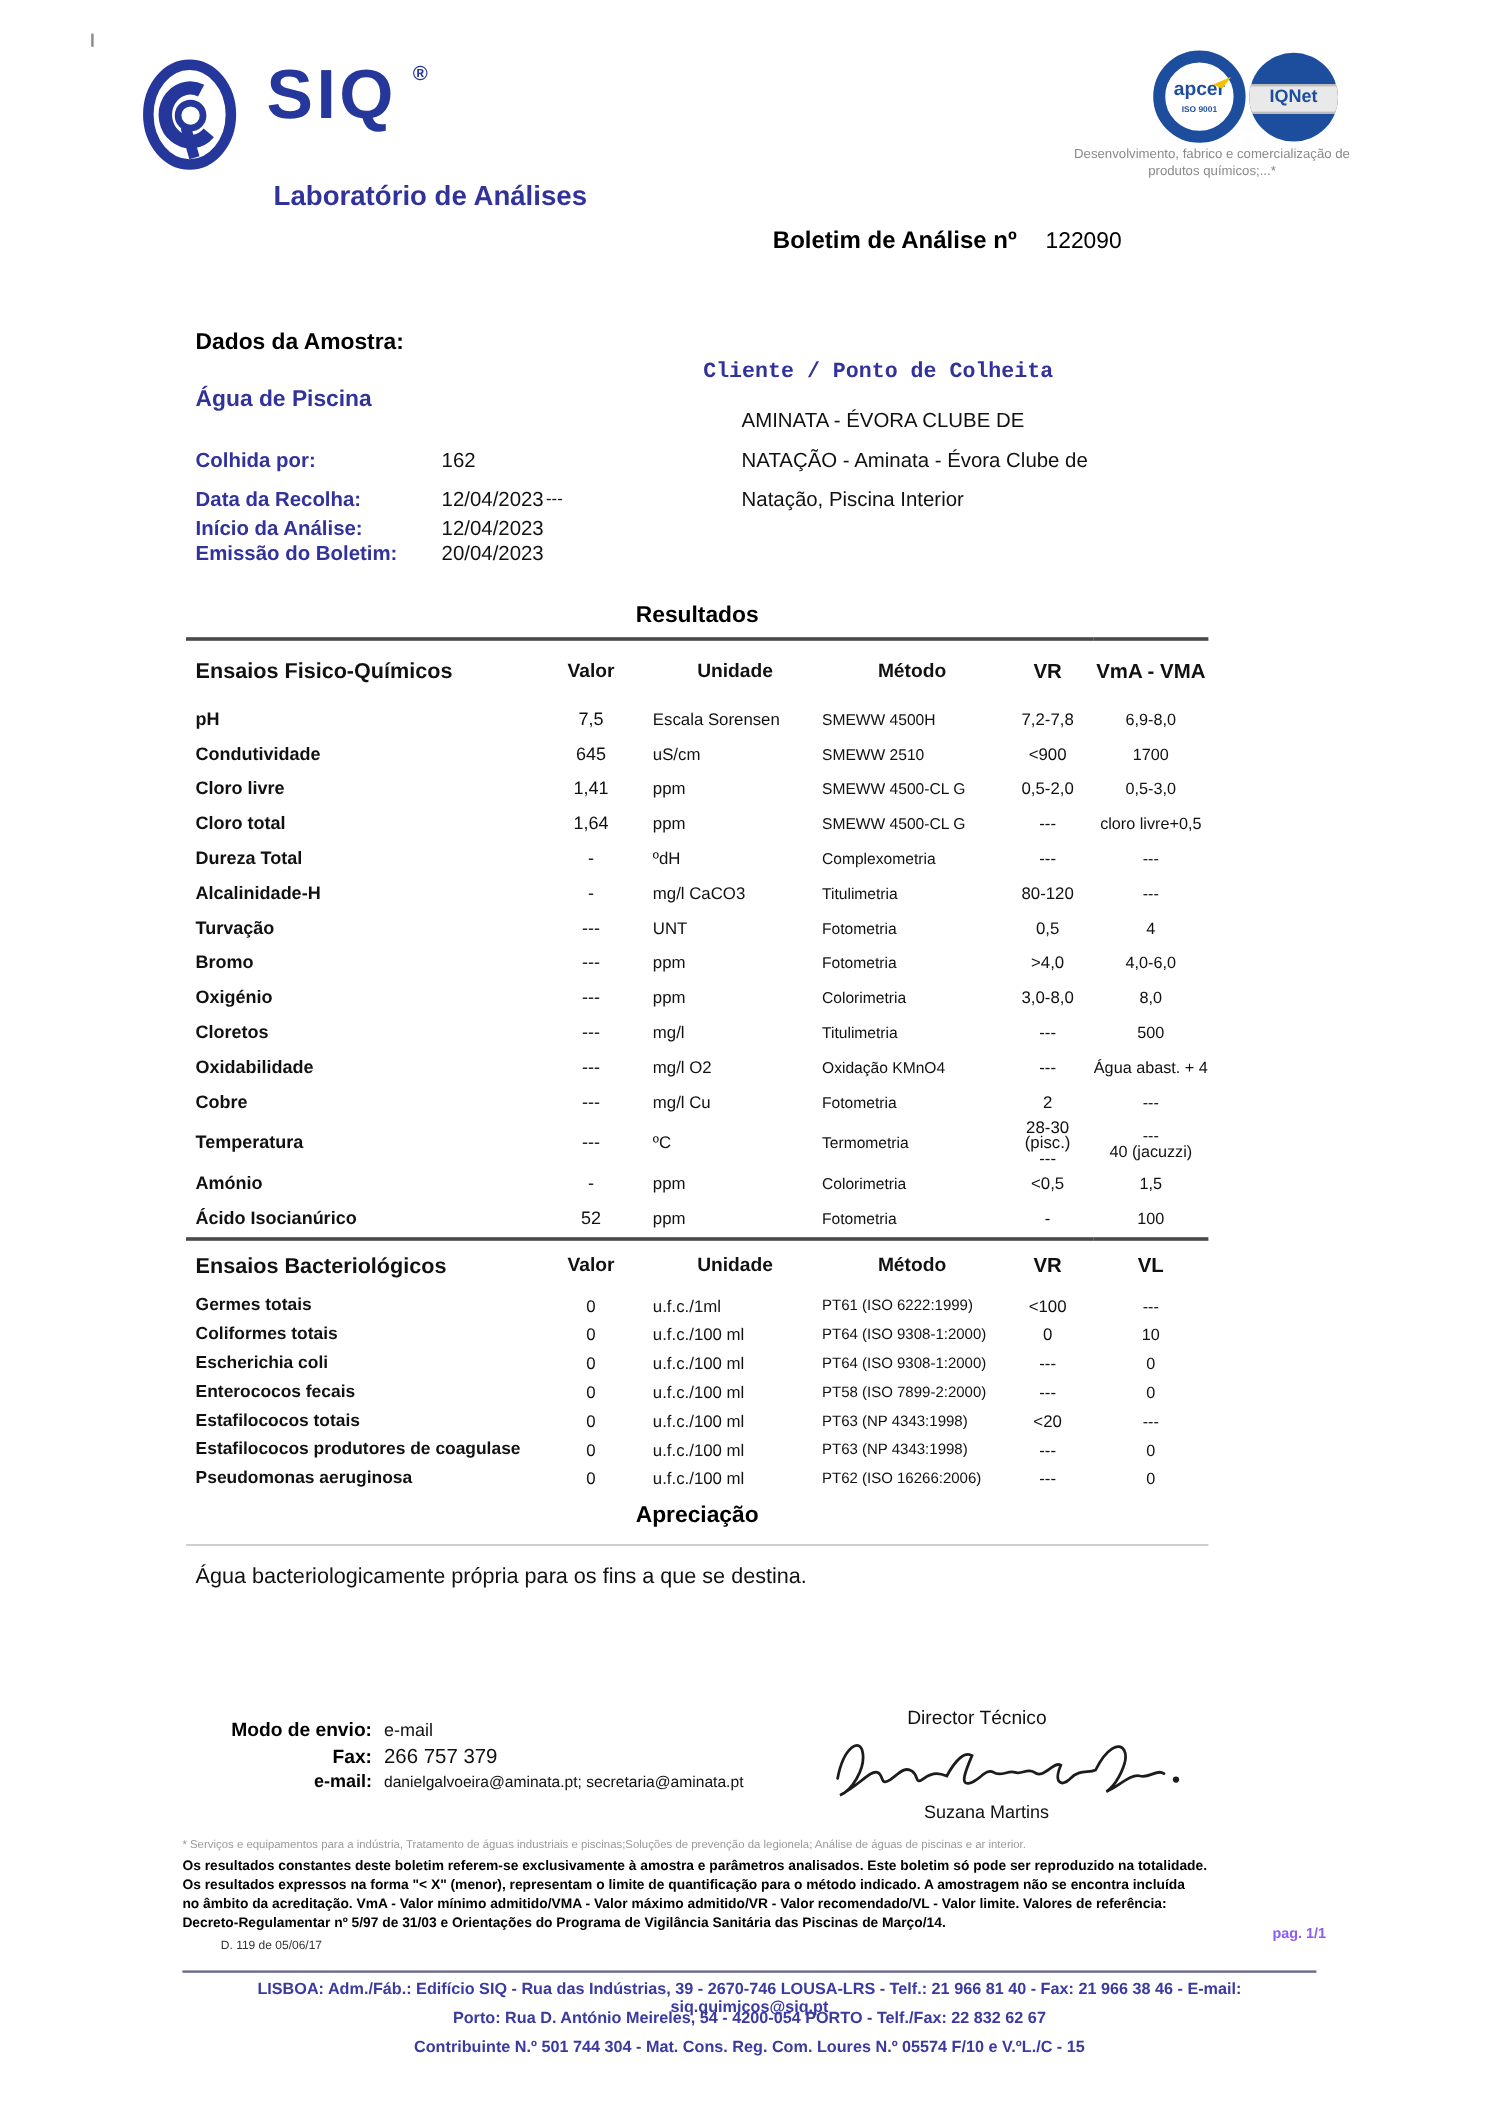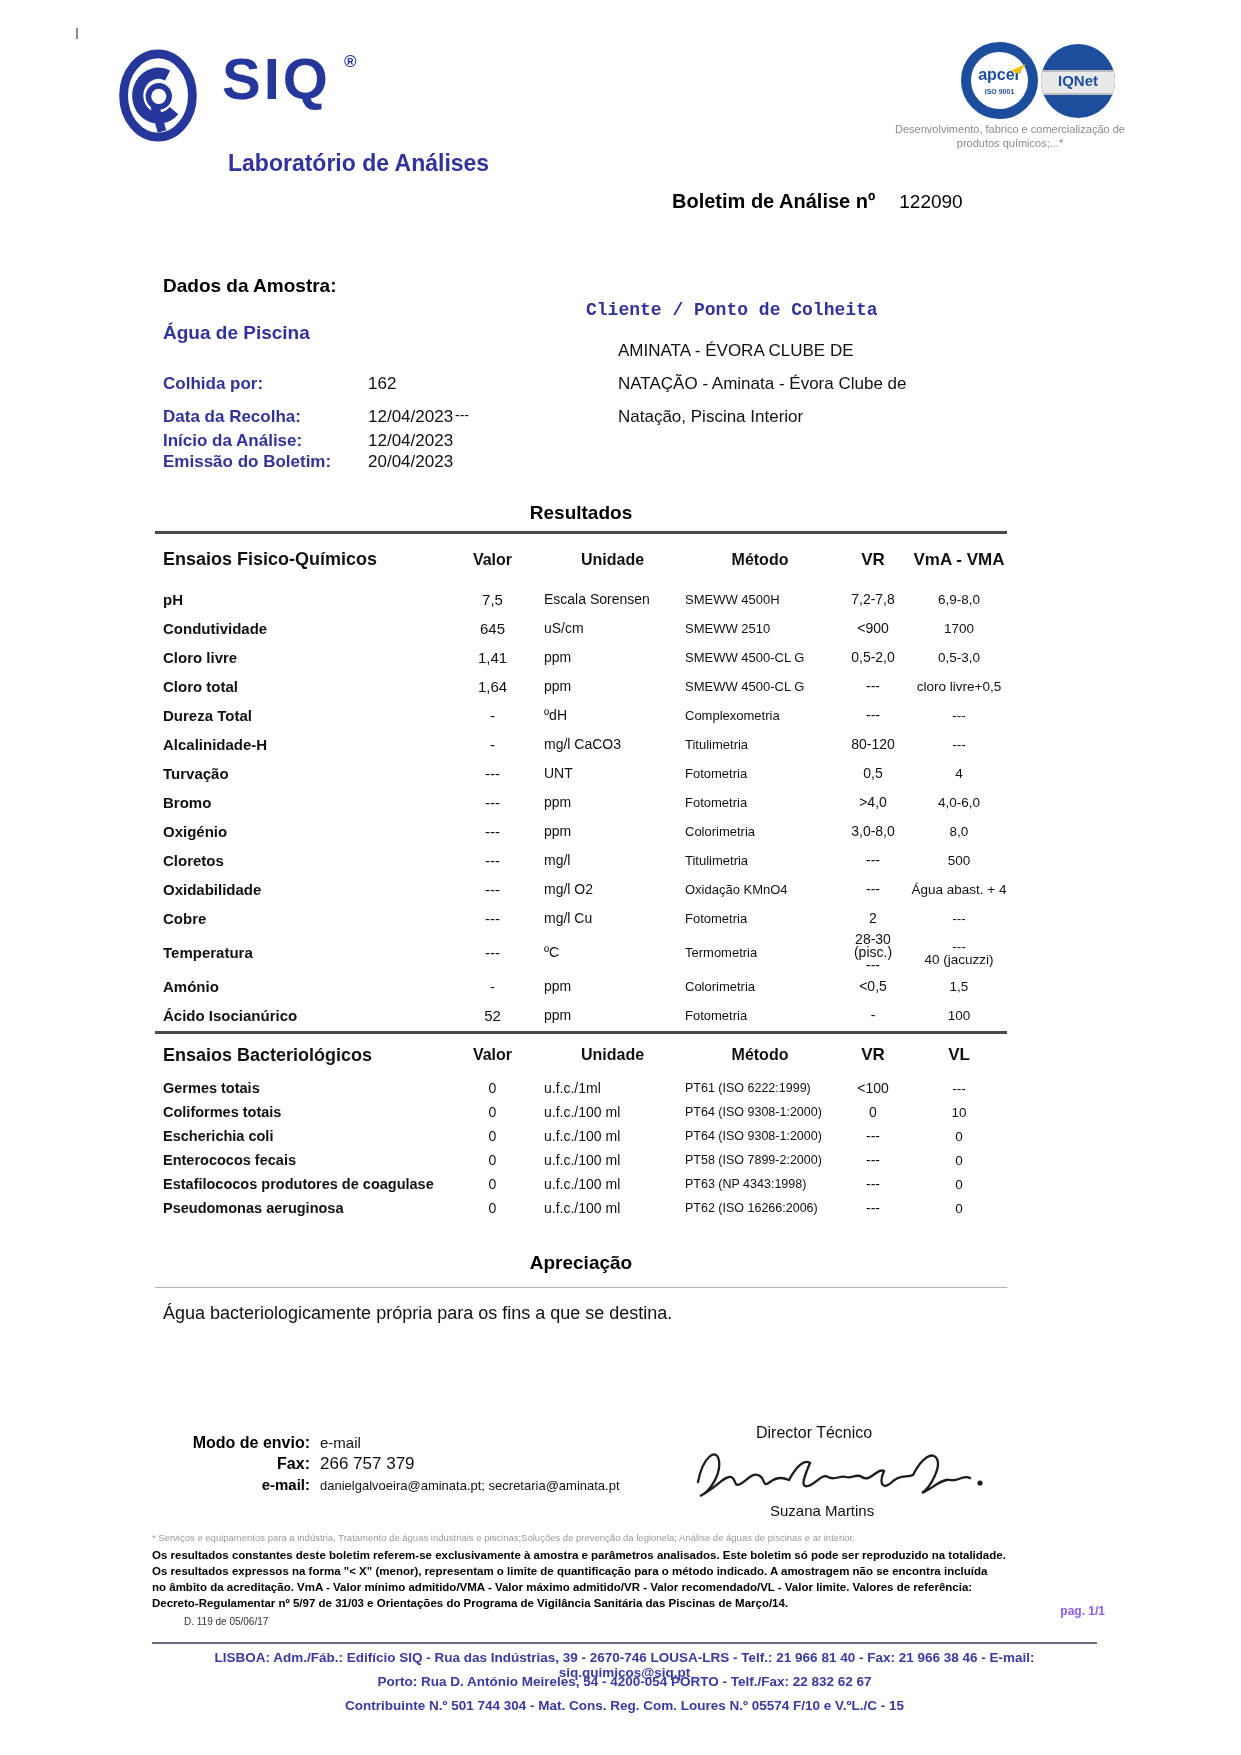--- a/index.html
+++ b/index.html
@@ -24,21 +24,21 @@
   .apcer-iso{position:absolute;left:0;right:0;top:36px;text-align:center;font-size:7px;
              font-weight:bold;color:#1d4e9e;}
   .iqnet{left:1041px;top:44px;width:74px;height:74px;background:#1d4e9e;overflow:hidden;}
   .iqnet-band{position:absolute;left:-4px;right:-4px;top:26px;height:21px;background:#e9e9e9;
               border-top:2px solid #bdbdbd;border-bottom:2px solid #bdbdbd;}
   .iqnet-text{position:absolute;left:0;right:0;top:28px;text-align:center;font-size:15px;
               font-weight:bold;color:#1d4e9e;background:transparent;}
   .cert-caption{position:absolute;left:828px;top:122px;width:364px;text-align:center;
                 font-size:11px;line-height:14px;color:#8a8a8a;white-space:pre-line;}
 
-  .bulletin{position:absolute;left:672px;top:190px;white-space:nowrap;}
+  .bulletin{position:absolute;left:644px;top:190px;white-space:nowrap;}
   .bulletin-label{font-size:20px;font-weight:bold;color:#000;}
   .bulletin-number{font-size:19px;font-weight:normal;color:#000;margin-left:24px;}
 
   
   .sample-title{position:absolute;left:163px;top:275px;font-size:19px;font-weight:bold;color:#000;}
   .sample-type{position:absolute;left:163px;top:322px;font-size:19px;font-weight:bold;color:#32329b;}
   .field{position:absolute;left:163px;white-space:nowrap;}
   .field-label{display:inline-block;font-size:17px;font-weight:bold;color:#32329b;}
   .field-value{position:absolute;left:205px;font-size:17px;color:#111;}
   .field-extra{position:absolute;left:292px;font-size:14px;color:#111;}
@@ -357,20 +357,28 @@
         </tr>
         <tr>
           <td class="c0">Enterococos fecais</td>
           <td class="c1">0</td>
           <td class="c2">u.f.c./100 ml</td>
           <td class="c3">PT58 (ISO 7899-2:2000)</td>
           <td class="c4">---</td>
           <td class="c5">0</td>
         </tr>
         <tr>
+          <td class="c0">Estafilococos totais</td>
+          <td class="c1">0</td>
+          <td class="c2">u.f.c./100 ml</td>
+          <td class="c3">PT63 (NP 4343:1998)</td>
+          <td class="c4">&lt;20</td>
+          <td class="c5">---</td>
+        </tr>
+        <tr>
           <td class="c0">Estafilococos produtores de coagulase</td>
           <td class="c1">0</td>
           <td class="c2">u.f.c./100 ml</td>
           <td class="c3">PT63 (NP 4343:1998)</td>
           <td class="c4">---</td>
           <td class="c5">0</td>
         </tr>
         <tr>
           <td class="c0">Pseudomonas aeruginosa</td>
           <td class="c1">0</td>

